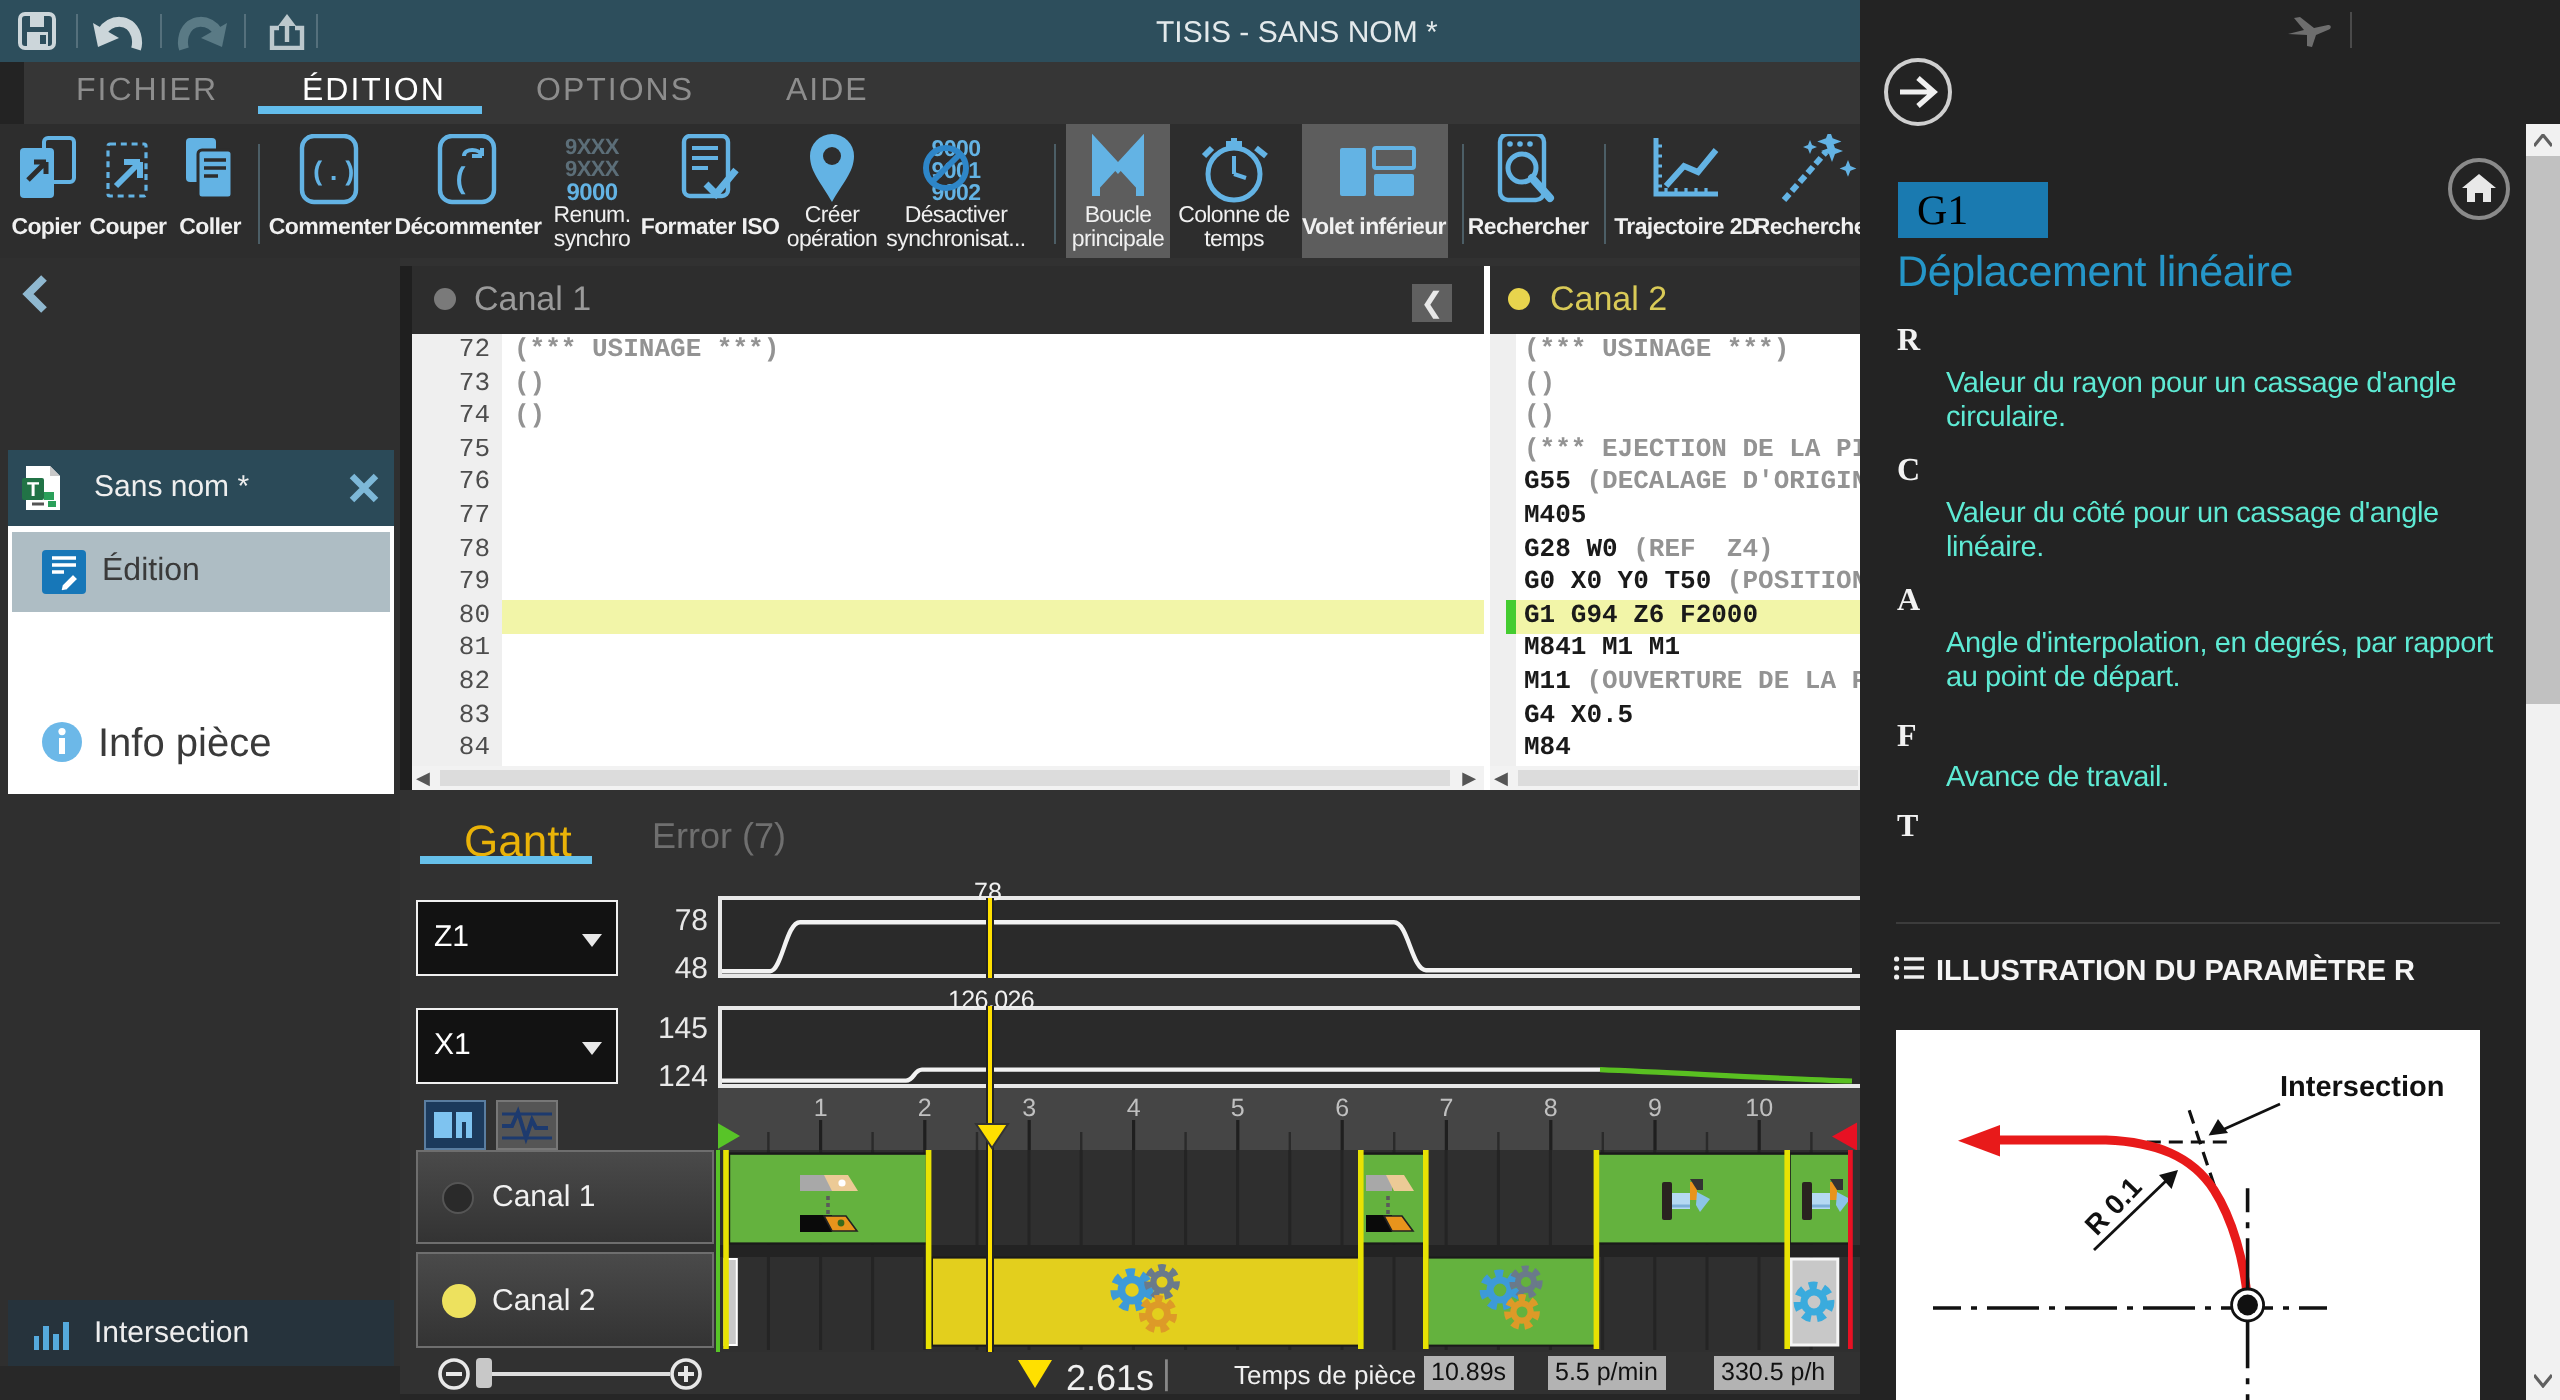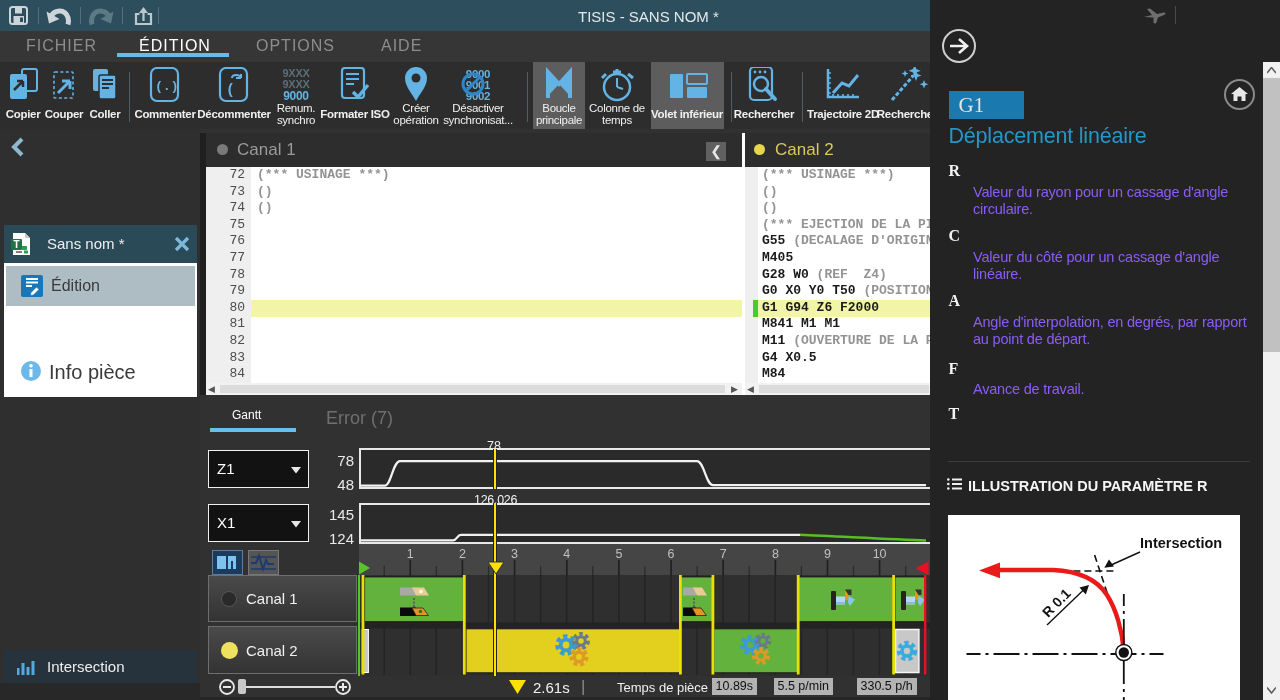--- a/index.html
+++ b/index.html
@@ -3,21 +3,21 @@
 <meta charset="utf-8">
 <style>
 * { margin:0; padding:0; box-sizing:border-box; }
 html,body { width:1280px; height:700px; overflow:hidden; background:#232323; }
 body { font-family:"Liberation Sans", sans-serif; position:relative; }
 .abs { position:absolute; }
 
 #titlebar { left:0; top:0; width:930px; height:31px; background:#2d4e5c; }
 #titlebar .ttl { position:absolute; left:578px; top:8px; color:#e3e9eb; font-size:15px; letter-spacing:0; }
 .tsep { position:absolute; top:7px; width:1px; height:17px; background:#55707c; }
-#menubar { left:0; top:31px; width:930px; height:31px; background:#363636; }
+#menubar { left:12px; top:31px; width:930px; height:31px; background:#363636; }
 .mitem { position:absolute; top:6px; font-size:16px; letter-spacing:1px; color:#8d8d8d; }
 .mitem.act { color:#fff; }
 #munder { position:absolute; left:117px; top:22px; width:112px; height:4px; background:#63bdec; }
 #toolbar { left:0; top:62px; width:930px; height:67px; background:#2d2d2d; overflow:hidden; }
 .tbtn { position:absolute; top:0; height:67px; text-align:center; color:#f0f0f0; font-size:11.5px; letter-spacing:-0.3px; }
 .tbtn .ic { position:absolute; left:0; right:0; top:5px; height:36px; }
 .tbtn .lb1 { position:absolute; left:0; right:0; top:45.5px; line-height:12px;font-weight:bold; }
 .tbtn .lb2 { position:absolute; left:0; right:0; top:39.5px; line-height:12px; }
 .tbtn.hl { background:#5d5d5d; }
 .tbsep { position:absolute; top:10px; width:1px; height:50px; background:#4c5e66; }
@@ -32,21 +32,21 @@
 .code .c { color:#939393; font-weight:bold; }
 .hscroll { position:absolute; height:12px; background:#f2f2f2; }
 
 .ddl { position:absolute; left:208px; width:101px; height:38px; background:#121212; border:1px solid #f0f0f0; color:#fff; font-size:15px; }
 .chart { position:absolute; left:359px; width:572px; background:#2a2a2a; border-top:2px solid #e8e8e8; border-left:2px solid #e8e8e8; border-bottom:2px solid #e8e8e8; }
 .ylab { position:absolute; color:#e8e8e8; font-size:15px; text-align:right; width:30px; }
 .statbox { position:absolute; background:#b3b3b3; color:#111; font-size:12.5px; padding:1px 4px; height:17px; line-height:15px; white-space:nowrap; }
 
 #rpanel { left:930px; top:0; width:350px; height:700px; background:#232323; }
 .plabel { position:absolute; left:18.5px; color:#f2f2f2; font-family:"Liberation Serif",serif; font-weight:bold; font-size:16px; }
-.pdesc { position:absolute; left:43px; width:280px; color:#8b5cf6; font-size:14.5px; line-height:17px; letter-spacing:-0.2px; }
+.pdesc { position:absolute; left:43px; width:280px; color:#5eead4; font-size:14.5px; line-height:17px; letter-spacing:-0.2px; }
 </style>
 </head>
 <body>
 
 <div class="abs" id="titlebar">
   <svg class="abs" style="left:9px;top:6px" width="19" height="19" viewBox="0 0 19 19">
       <rect x="1" y="1" width="17" height="17" rx="2.5" fill="none" stroke="#ccd6da" stroke-width="2"></rect>
       <rect x="6" y="1.5" width="7" height="6" fill="#ccd6da"></rect>
       <rect x="4.5" y="10" width="10.5" height="7" fill="#ccd6da"></rect>
       <rect x="11" y="11.5" width="3" height="4.5" fill="#2d4e5c"></rect>
@@ -329,21 +329,21 @@
 G4 X0.5
 M84</div>
     <div class="hscroll" style="left:0;top:250px;width:186px">
       <span class="abs" style="left:2px;top:1px;color:#555;font-size:9px">◀</span>
       <span class="abs" style="left:14px;top:2px;width:170px;height:8px;background:#dcdcdc"></span>
     </div>
   </div>
 </div>
 
 <div class="abs" id="gantt">
-  <div class="abs" style="left:232px;top:408px;color:#ffffff;font-size:12px">Gantt</div>
+  <div class="abs" style="left:232px;top:408px;color:#eab308;font-size:22px">Gantt</div>
   <div class="abs" style="left:210px;top:428px;width:86px;height:3.5px;background:#66c0ea"></div>
   <div class="abs" style="left:326px;top:408px;color:#6f6f6f;font-size:18px;white-space:nowrap">Error (7)</div>
 
   <div class="ddl" style="top:450px">
     <span class="abs" style="left:8px;top:9px">Z1</span>
     <svg class="abs" style="left:82px;top:16px" width="10" height="7">
         <path d="M0 0 h10 l-5 6.5 Z" fill="#e8e8e8"></path>
       </svg>
   </div>
   <div class="ddl" style="top:504px">
@@ -491,21 +491,21 @@
       </svg>
     <div class="abs" style="left:38px;top:3px;width:8px;height:15px;background:#c8c8c8;border-radius:2px"></div>
     <div class="abs" style="left:46px;top:10px;width:89px;height:2px;background:#ddd"></div>
     <svg class="abs" style="left:135px;top:3px" width="16" height="16" viewBox="0 0 16 16">
         <circle cx="8" cy="8" r="7" fill="none" stroke="#e8e8e8" stroke-width="1.8"></circle>
         <path d="M4 8 h8 M8 4 v8" stroke="#e8e8e8" stroke-width="2"></path>
       </svg>
     <svg class="abs" style="left:309px;top:4px" width="17" height="14" viewBox="0 0 17 14">
         <path d="M0 0 h17 l-8.5 14 Z" fill="#ffe000"></path>
       </svg>
-    <div class="abs" style="left:333px;top:3px;color:#f0f0f0;font-size:15px">2.61s</div>
+    <div class="abs" style="left:333px;top:3px;color:#f0f0f0;font-size:18px">2.61s</div>
     <div class="abs" style="left:381px;top:1px;color:#888;font-size:17px">|</div>
     <div class="abs" style="left:417px;top:4px;color:#f0f0f0;font-size:13px;white-space:nowrap">Temps de pièce :</div>
     <div class="statbox" style="left:511.5px;top:2px">10.89s</div>
     <div class="statbox" style="left:573.5px;top:2px">5.5 p/min</div>
     <div class="statbox" style="left:656.5px;top:2px">330.5 p/h</div>
   </div>
   <div class="abs" style="left:357.5px;top:575px;width:2.5px;height:100.5px;background:#58c428"></div>
 
   <div class="abs" style="left:492.5px;top:448.5px;width:4.4px;height:40.5px;background:#ffe000;border-left:1px solid #222;border-right:1px solid #222"></div>
   <div class="abs" style="left:492.5px;top:502.7px;width:4.4px;height:173.3px;background:#ffe000;border-left:1px solid #222;border-right:1px solid #222"></div>
@@ -523,21 +523,21 @@
     <svg width="30" height="30" viewBox="0 0 30 30">
         <path d="M6 15 h16 M15 8 l8 7 l-8 7" stroke="#f0f0f0" stroke-width="2.6" fill="none"></path>
       </svg>
   </div>
   <div class="abs" style="left:294px;top:79px;width:31px;height:31px;border-radius:50%;border:2px solid #8a8a8a">
     <svg width="27" height="27" viewBox="0 0 27 27">
         <path d="M13.5 6 L5 13 H7.5 V20 H11.5 V15.5 H15.5 V20 H19.5 V13 H22 Z" fill="#e8e8e8"></path>
       </svg>
   </div>
   <div class="abs" style="left:18.5px;top:90.5px;width:75px;height:28px;background:#1a7ab0">
-    <span class="abs" style="left:10px;top:2px;color:#e5e5e5;font-family:'Liberation Serif',serif;font-size:21px">G1</span>
+    <span class="abs" style="left:10px;top:2px;color:#000000;font-family:'Liberation Serif',serif;font-size:21px">G1</span>
   </div>
   <div class="abs" style="left:18.5px;top:124px;color:#2596c8;font-size:21.5px;letter-spacing:-0.2px">Déplacement linéaire</div>
   <div class="plabel" style="top:162px">R</div>
   <div class="pdesc" style="top:184px">Valeur du rayon pour un cassage d'angle circulaire.</div>
   <div class="plabel" style="top:227px">C</div>
   <div class="pdesc" style="top:249px">Valeur du côté pour un cassage d'angle linéaire.</div>
   <div class="plabel" style="top:292px">A</div>
   <div class="pdesc" style="top:314px">Angle d'interpolation, en degrés, par rapport au point de départ.</div>
   <div class="plabel" style="top:360px">F</div>
   <div class="pdesc" style="top:381px">Avance de travail.</div>

